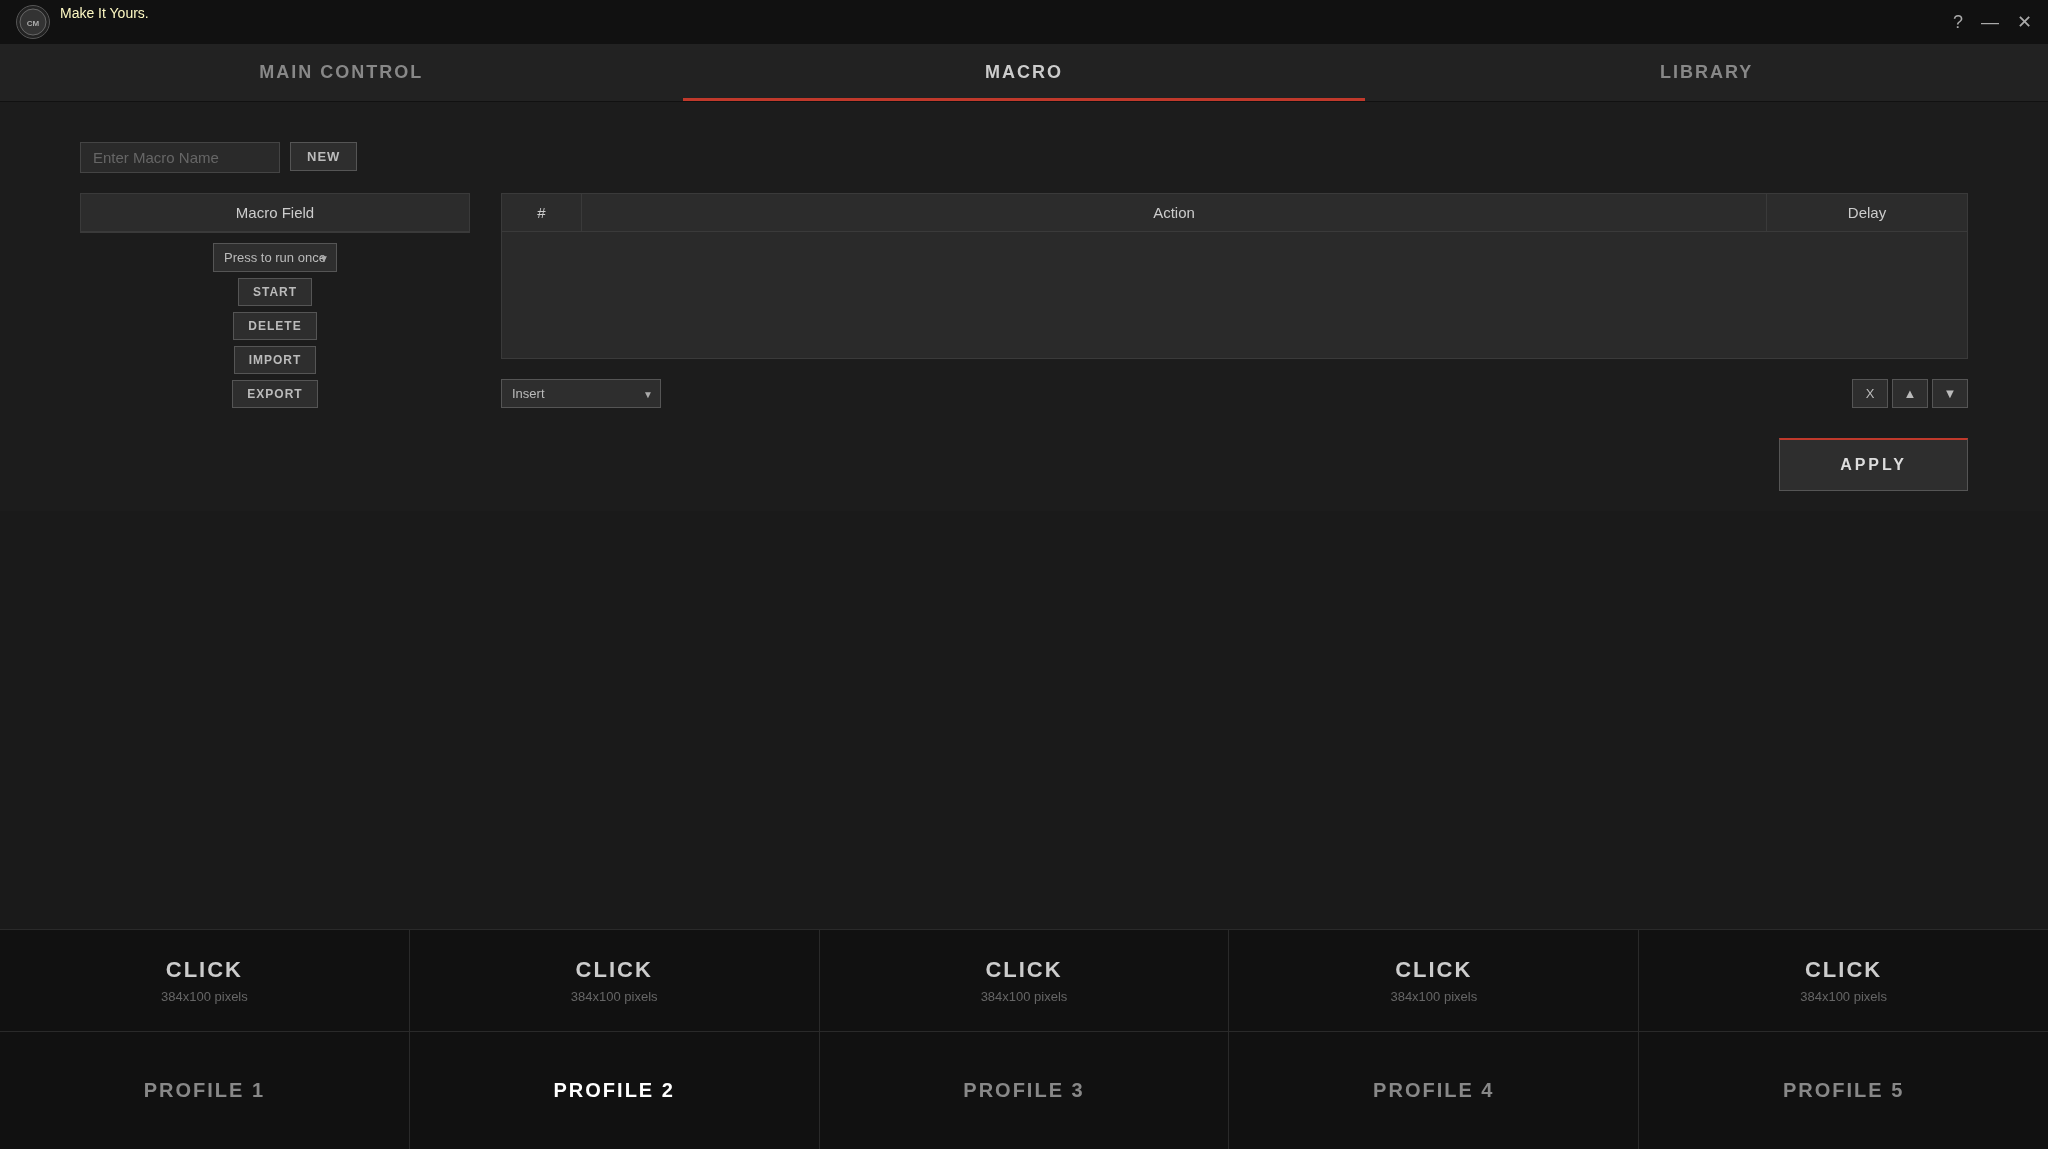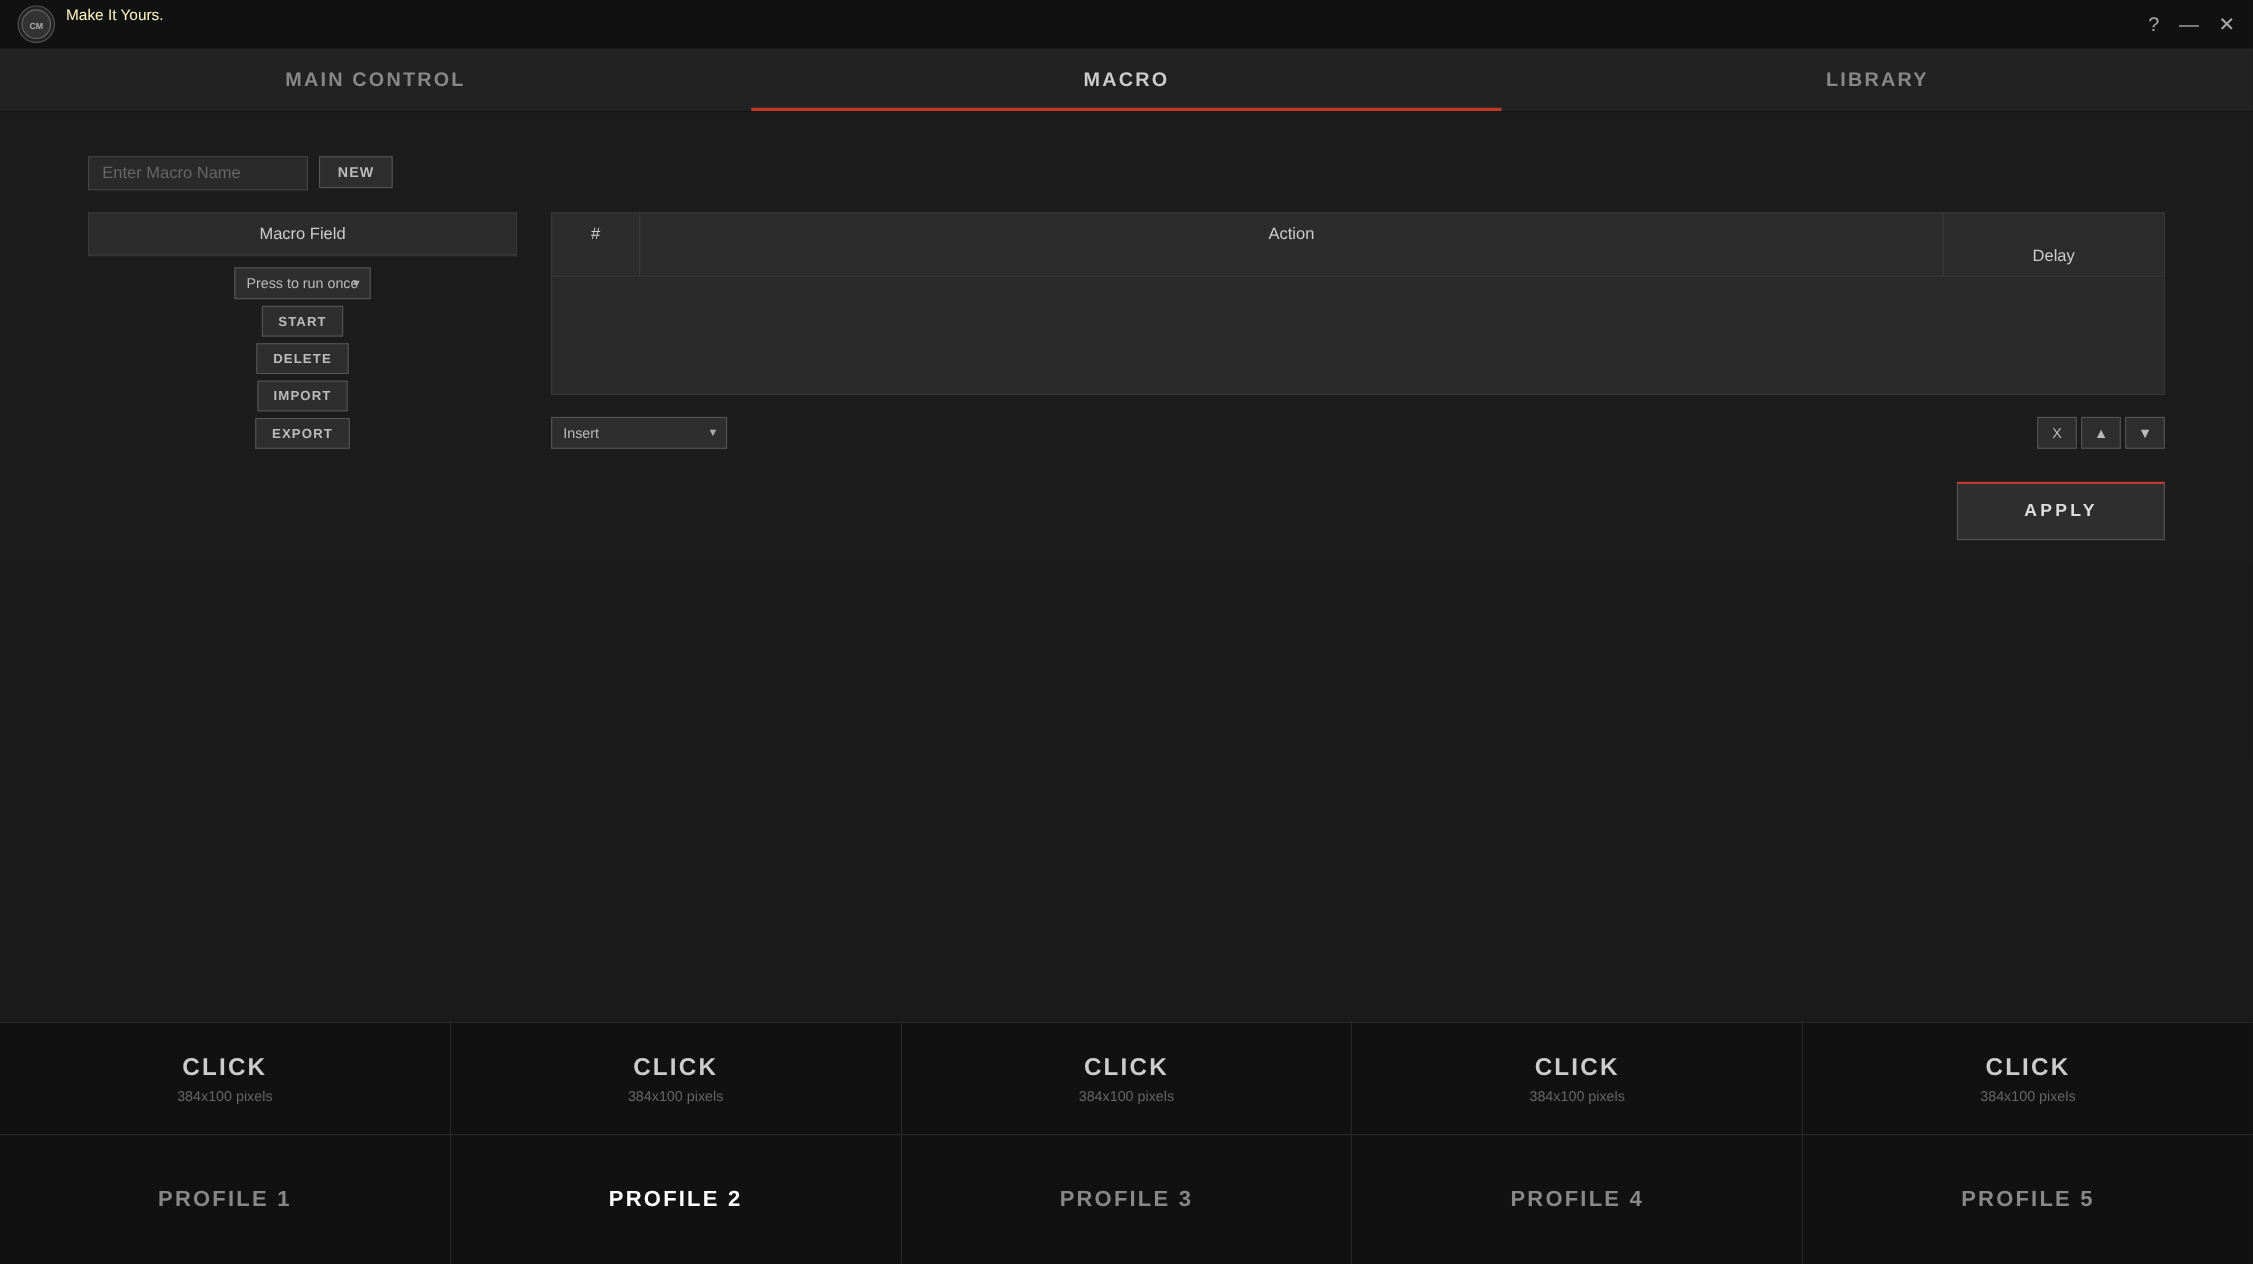--- a/index.html
+++ b/index.html
@@ -210,21 +210,21 @@
       display: flex;
     }
     .rph-col {
       padding: 10px;
       font-size: 15px;
       color: #ccc;
       text-align: center;
     }
     .rph-col.num { width: 80px; border-right: 1px solid #3a3a3a; }
     .rph-col.action { flex: 1; border-right: 1px solid #3a3a3a; }
-    .rph-col.delay { width: 200px; margin-top: 20px; }
+    .rph-col.delay { width: 200px; }
 
     .right-panel-body {
       background: #2a2a2a;
       border: 1px solid #3a3a3a;
       border-top: none;
       flex: 1;
       height: 340px;
     }
 
     .right-controls {

